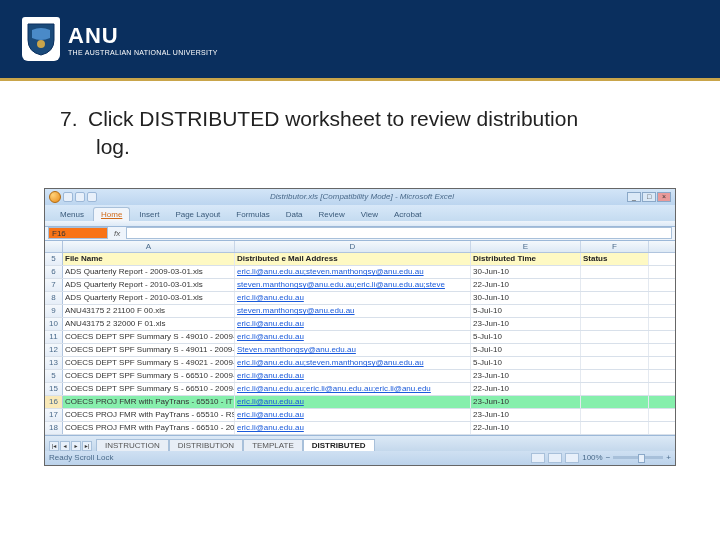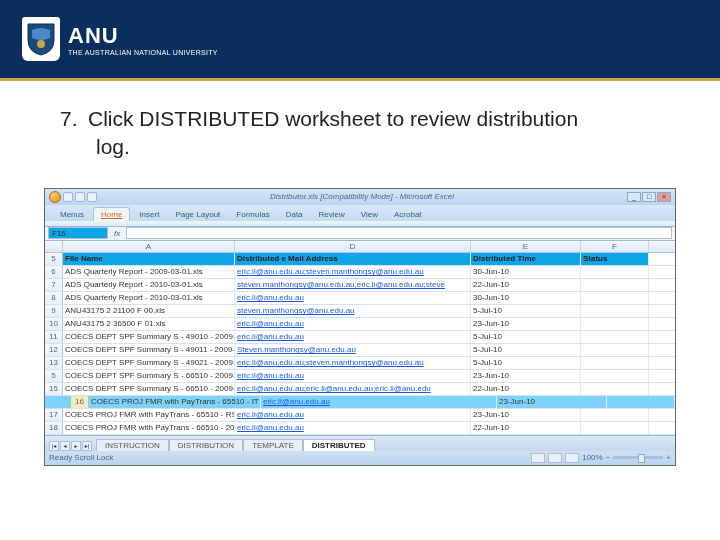--- a/index.html
+++ b/index.html
@@ -22,34 +22,34 @@
   .qat-btn { width: 10px; height: 10px; background: #e8f0fa; border: 1px solid #9cb8d8; border-radius: 2px; }
   .ex-title-text { flex: 1; text-align: center; font-size: 8px; color: #4a6a8a; font-style: italic; }
   .win-btns { display: flex; gap: 1px; }
   .win-btn { width: 14px; height: 10px; background: #dbe9f7; border: 1px solid #8aa8c8; font-size: 7px; display: flex; align-items: center; justify-content: center; }
   .win-btn.close { background: #e89a9a; }
   .ribbon-tabs { background: linear-gradient(#d8e8f8,#c4dbf0); height: 16px; display: flex; align-items: flex-end; padding-left: 8px; gap: 2px; font-size: 8px; color: #3a5a7a; }
   .ribbon-tab { padding: 2px 7px 2px 7px; border-radius: 3px 3px 0 0; }
   .ribbon-tab.active { background: #f0f5fb; border: 1px solid #a8c0da; border-bottom: none; color: #d06a1a; text-decoration: underline; }
   .ribbon-body { background: linear-gradient(#eef4fb,#dce9f6); height: 6px; border-bottom: 1px solid #9cb8d8; }
   .name-fx { background: #eef4fb; height: 14px; display: flex; align-items: center; border-bottom: 1px solid #9cb8d8; }
-  .namebox { width: 60px; height: 12px; background: #0ea5e9; border: 1px solid #a8c0da; margin-left: 3px; font-size: 8px; padding-left: 3px; display: flex; align-items: center; }
+  .namebox { width: 60px; height: 12px; background: #f97316; border: 1px solid #a8c0da; margin-left: 3px; font-size: 8px; padding-left: 3px; display: flex; align-items: center; }
   .fx-icon { margin: 0 6px; font-style: italic; font-size: 8px; color: #555; }
   .fx-bar { flex: 1; height: 12px; background: #fff; border: 1px solid #a8c0da; margin-right: 3px; }
   .grid-area { background: #fff; }
   .col-headers { display: flex; background: linear-gradient(#f4f8fc,#dde9f5); border-bottom: 1px solid #b0c4de; height: 12px; }
   .rowhdr-corner { width: 18px; border-right: 1px solid #b0c4de; }
   .colh { border-right: 1px solid #c8d6e8; text-align: center; font-size: 8px; color: #4a6a8a; display: flex; align-items: center; justify-content: center; }
   .cA { width: 172px; } .cD { width: 236px; } .cE { width: 110px; } .cF { width: 68px; }
   .row { display: flex; height: 13px; border-bottom: 1px solid #d8e0ea; }
   .rowhdr { width: 18px; background: linear-gradient(#f4f8fc,#e6eef8); border-right: 1px solid #b0c4de; font-size: 8px; color: #4a6a8a; display: flex; align-items: center; justify-content: center; }
   .cell { border-right: 1px solid #e4e9f0; font-size: 8px; padding: 0 2px; display: flex; align-items: center; overflow: hidden; white-space: nowrap; }
   .cell.link { color: #1a5adb; text-decoration: underline; }
-  .hdr-row .cell { font-weight: bold; color: #222; background: #0ea5e9; }
-  .row.sel { background: #7dd3fc; justify-content: flex-end; }
+  .hdr-row .cell { font-weight: bold; color: #222; background: #fef9c3; }
+  .row.sel { background: #86efac; }
   .row.sel .rowhdr { background: #f9e9b8; }
   .sheet-tabs { background: linear-gradient(#dce9f6,#c4d8ec); height: 16px; display: flex; align-items: flex-end; padding-left: 4px; gap: 0; font-size: 8px; border-top: 1px solid #9cb8d8; }
   .nav-arrows { display: flex; gap: 1px; margin-right: 4px; }
   .nav-arrow { width: 10px; height: 10px; background: #e8f0fa; border: 1px solid #a8c0da; font-size: 6px; display: flex; align-items: center; justify-content: center; }
   .sheet-tab { padding: 1px 8px; background: #e8eef6; border: 1px solid #a8c0da; border-bottom: none; color: #555; }
   .sheet-tab.active { background: #fff; font-weight: bold; color: #222; }
   .statusbar { background: linear-gradient(#cfe0f2,#bcd3eb); height: 14px; display: flex; align-items: center; padding: 0 4px; font-size: 8px; color: #4a6a8a; justify-content: space-between; }
   .zoom-group { display: flex; align-items: center; gap: 3px; }
   .view-btn { width: 14px; height: 10px; background: #e8f0fa; border: 1px solid #a8c0da; }
   .slider { width: 50px; height: 3px; background: #a8c0da; position: relative; }
@@ -154,21 +154,21 @@
         </div>
         <div class="row">
           <div class="rowhdr">9</div>
           <div class="cell cA">ANU43175 2 21100 F 00.xls</div>
           <div class="cell cD link">steven.manthongsy@anu.edu.au</div>
           <div class="cell cE">5-Jul-10</div>
           <div class="cell cF"></div>
         </div>
         <div class="row">
           <div class="rowhdr">10</div>
-          <div class="cell cA">ANU43175 2 36500 F 01.xls</div>
+          <div class="cell cA">ANU43175 2 32000 F 01.xls</div>
           <div class="cell cD link">eric.li@anu.edu.au</div>
           <div class="cell cE">23-Jun-10</div>
           <div class="cell cF"></div>
         </div>
         <div class="row">
           <div class="rowhdr">11</div>
           <div class="cell cA">COECS DEPT SPF Summary S - 49010 - 2009-12-12.xls</div>
           <div class="cell cD link">eric.li@anu.edu.au</div>
           <div class="cell cE">5-Jul-10</div>
           <div class="cell cF"></div>

